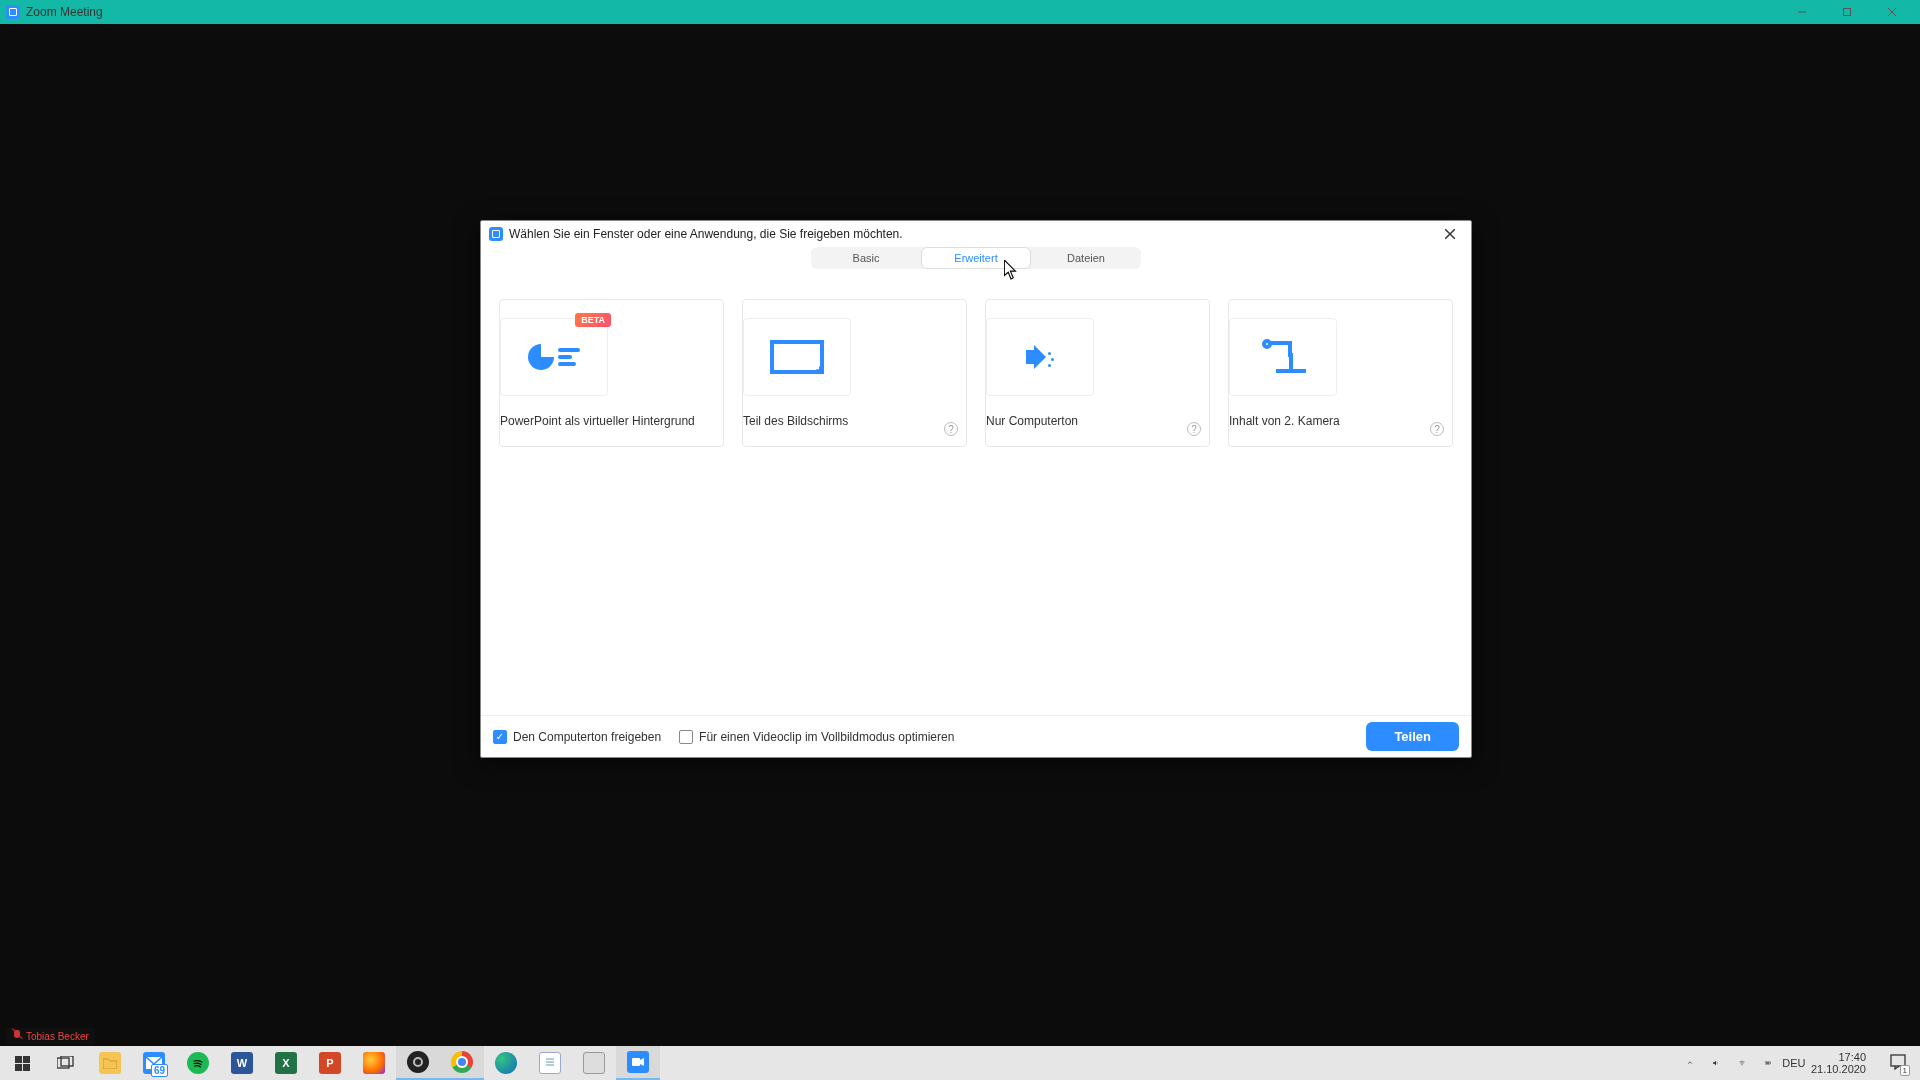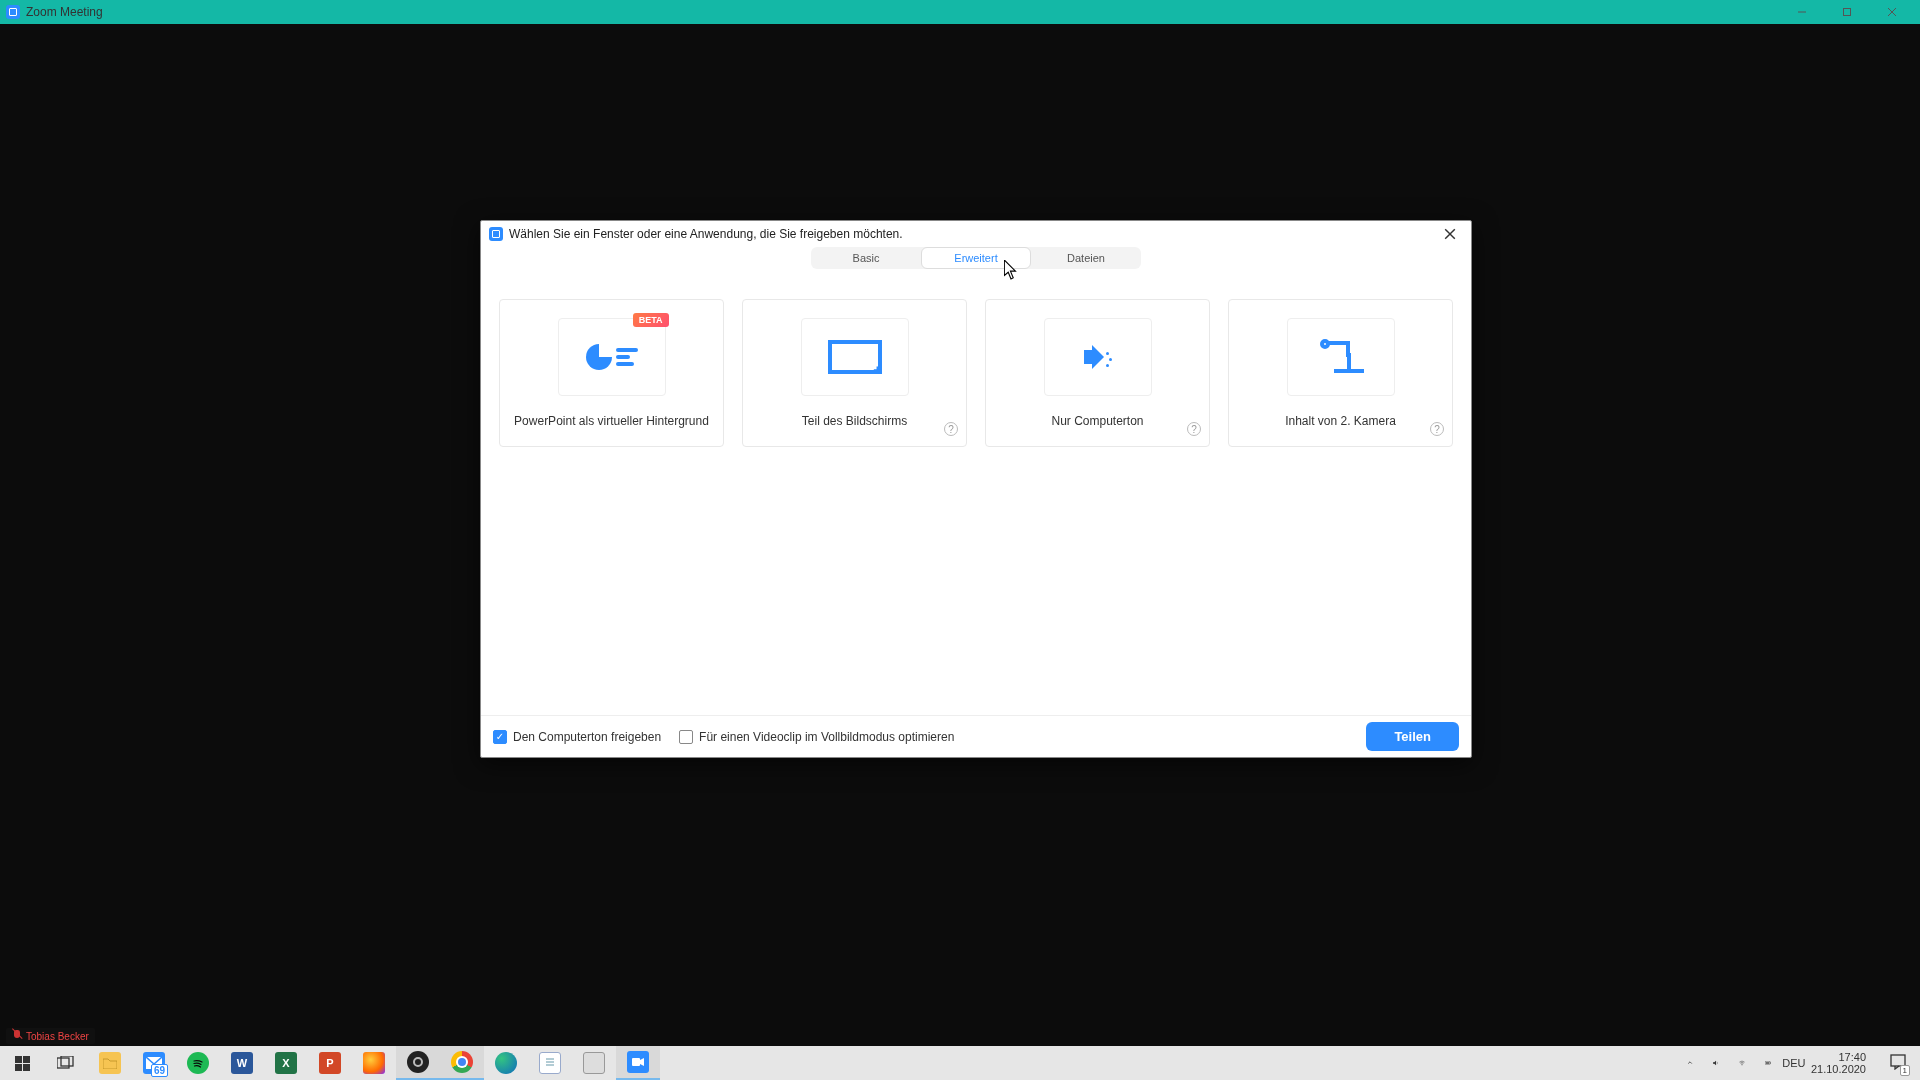--- a/index.html
+++ b/index.html
@@ -77,21 +77,21 @@
     font-size: 11px; color: #555; cursor: pointer; border-radius: 6px;
   }
   .tab.active { color: #2d8cff; background: #fff; border: 1px solid #ddd; }
 
   
   .options {
     flex: 1; padding: 22px 18px 10px 18px; display: flex; gap: 18px; align-items: flex-start;
   }
   .option-card {
     width: 226px; height: 148px; border: 1px solid #e8e8e8; border-radius: 4px;
-    display: flex; flex-direction: column; align-items: center; justify-content: flex-start;
+    display: flex; flex-direction: column; align-items: flex-start; justify-content: flex-start;
     position: relative; cursor: pointer; background: #fff;
   }
   .thumb {
     width: 108px; height: 78px; margin-top: 18px; background: #fff; border: 1px solid #eee; border-radius: 4px;
     display: flex; align-items: center; justify-content: center; position: relative;
   }
   .option-label {
     margin-top: 18px; font-size: 12px; color: #333; text-align: center;
   }
   .help-dot {

